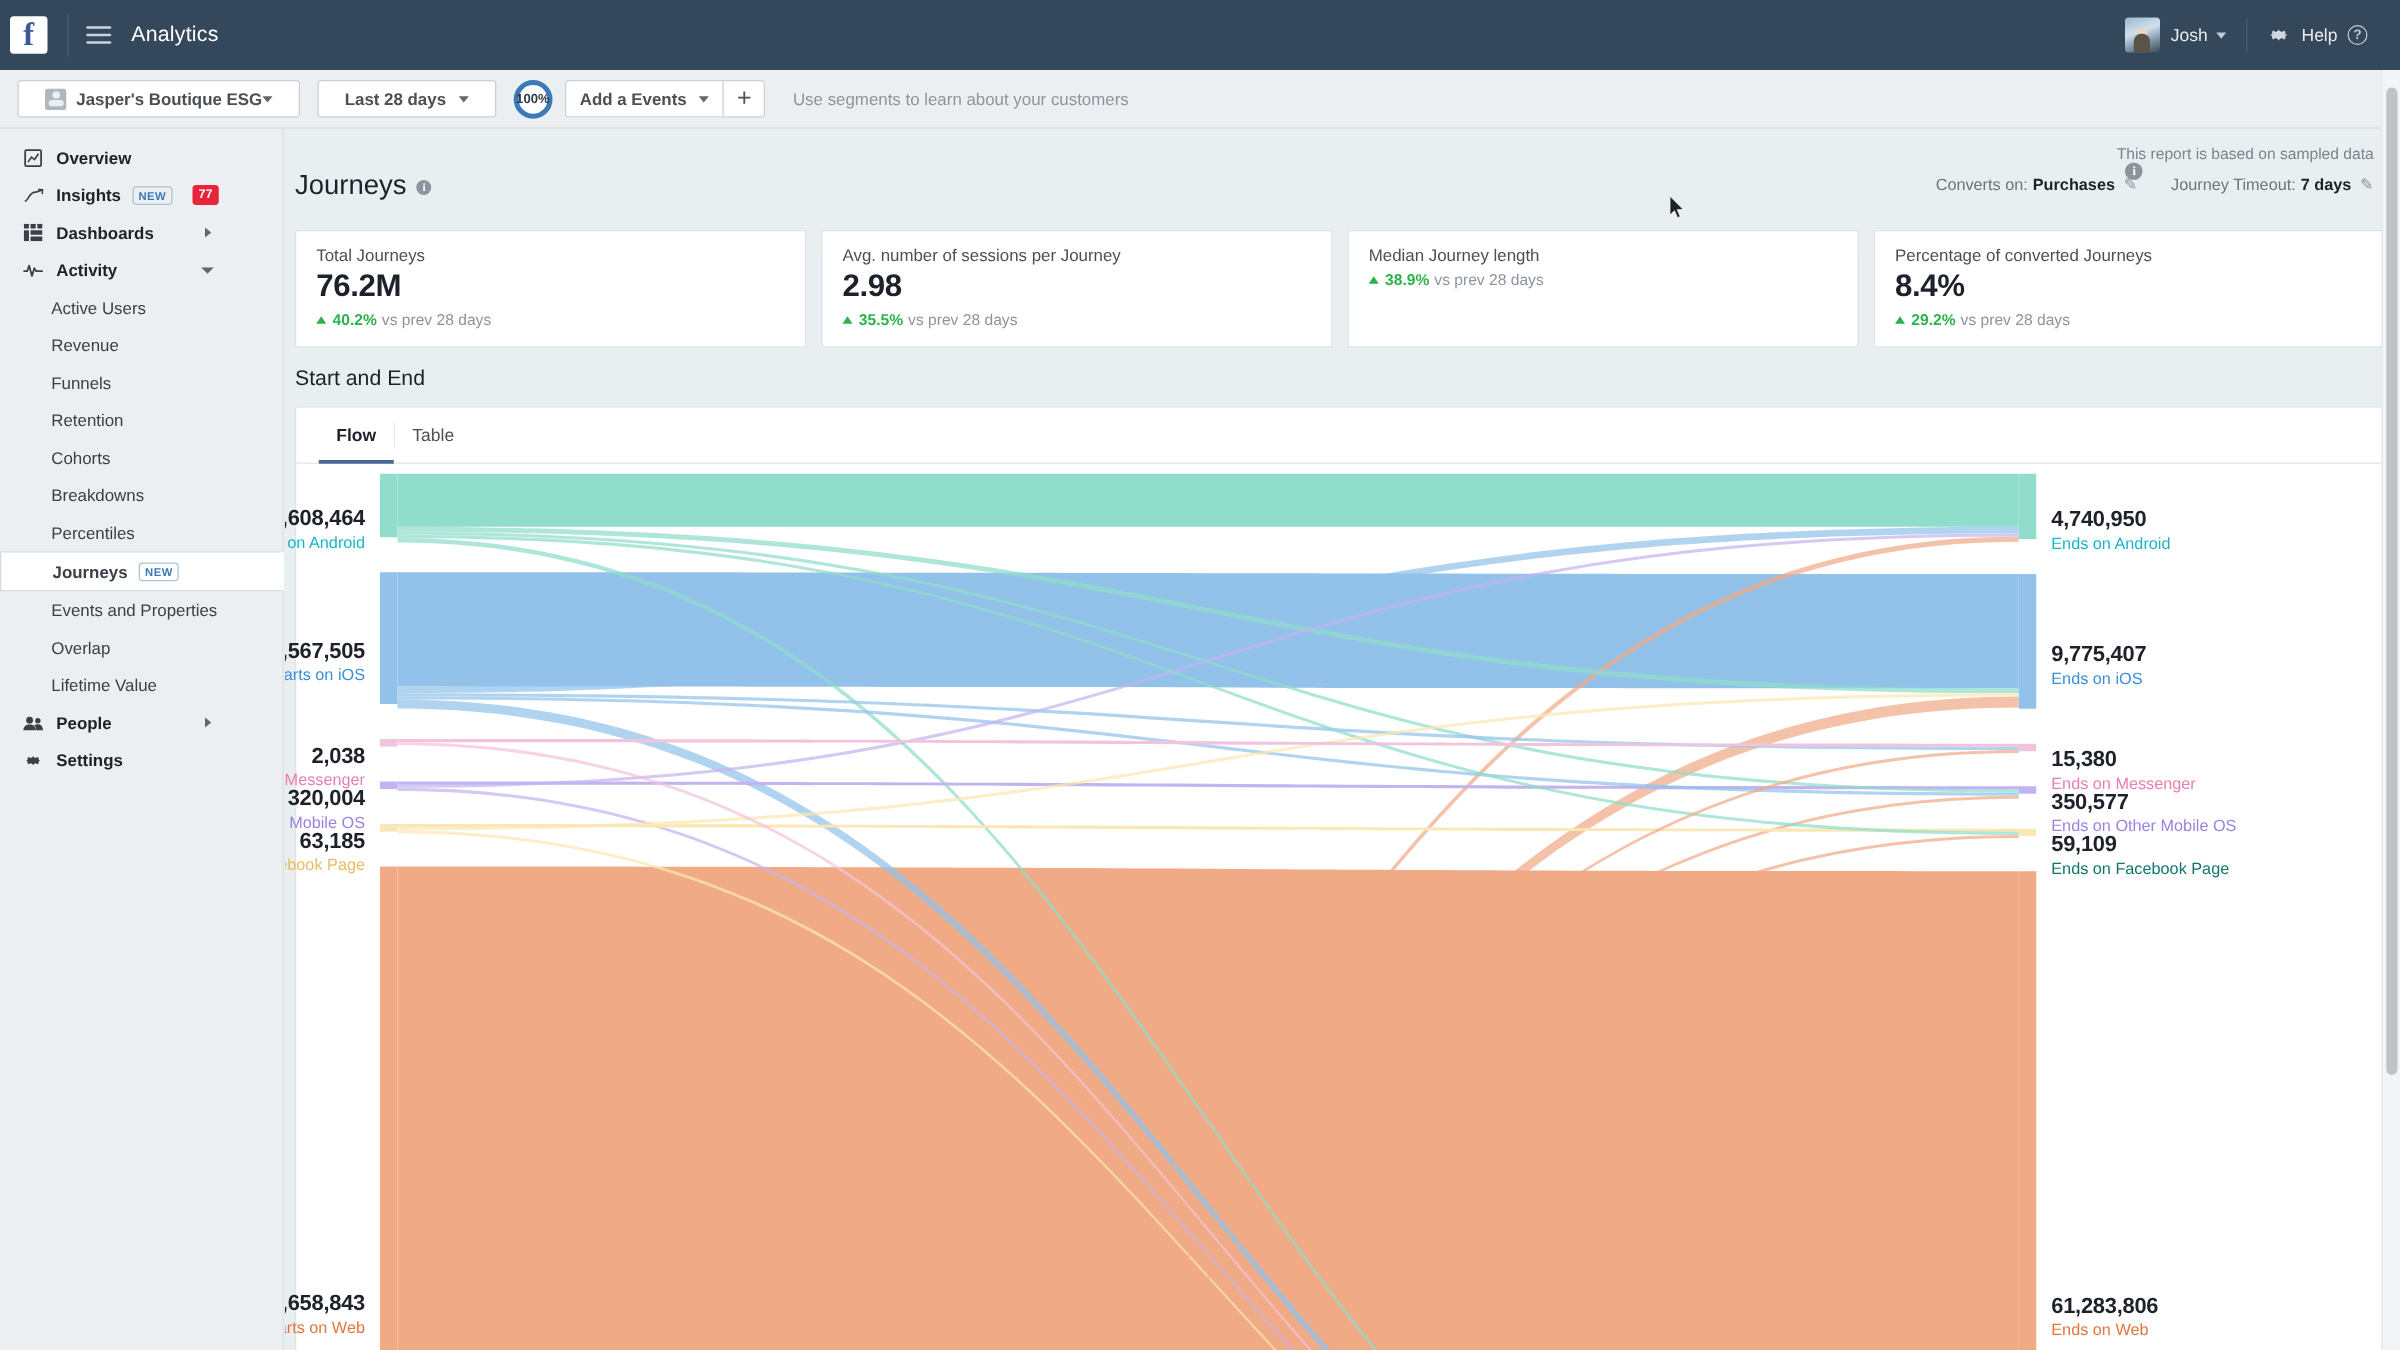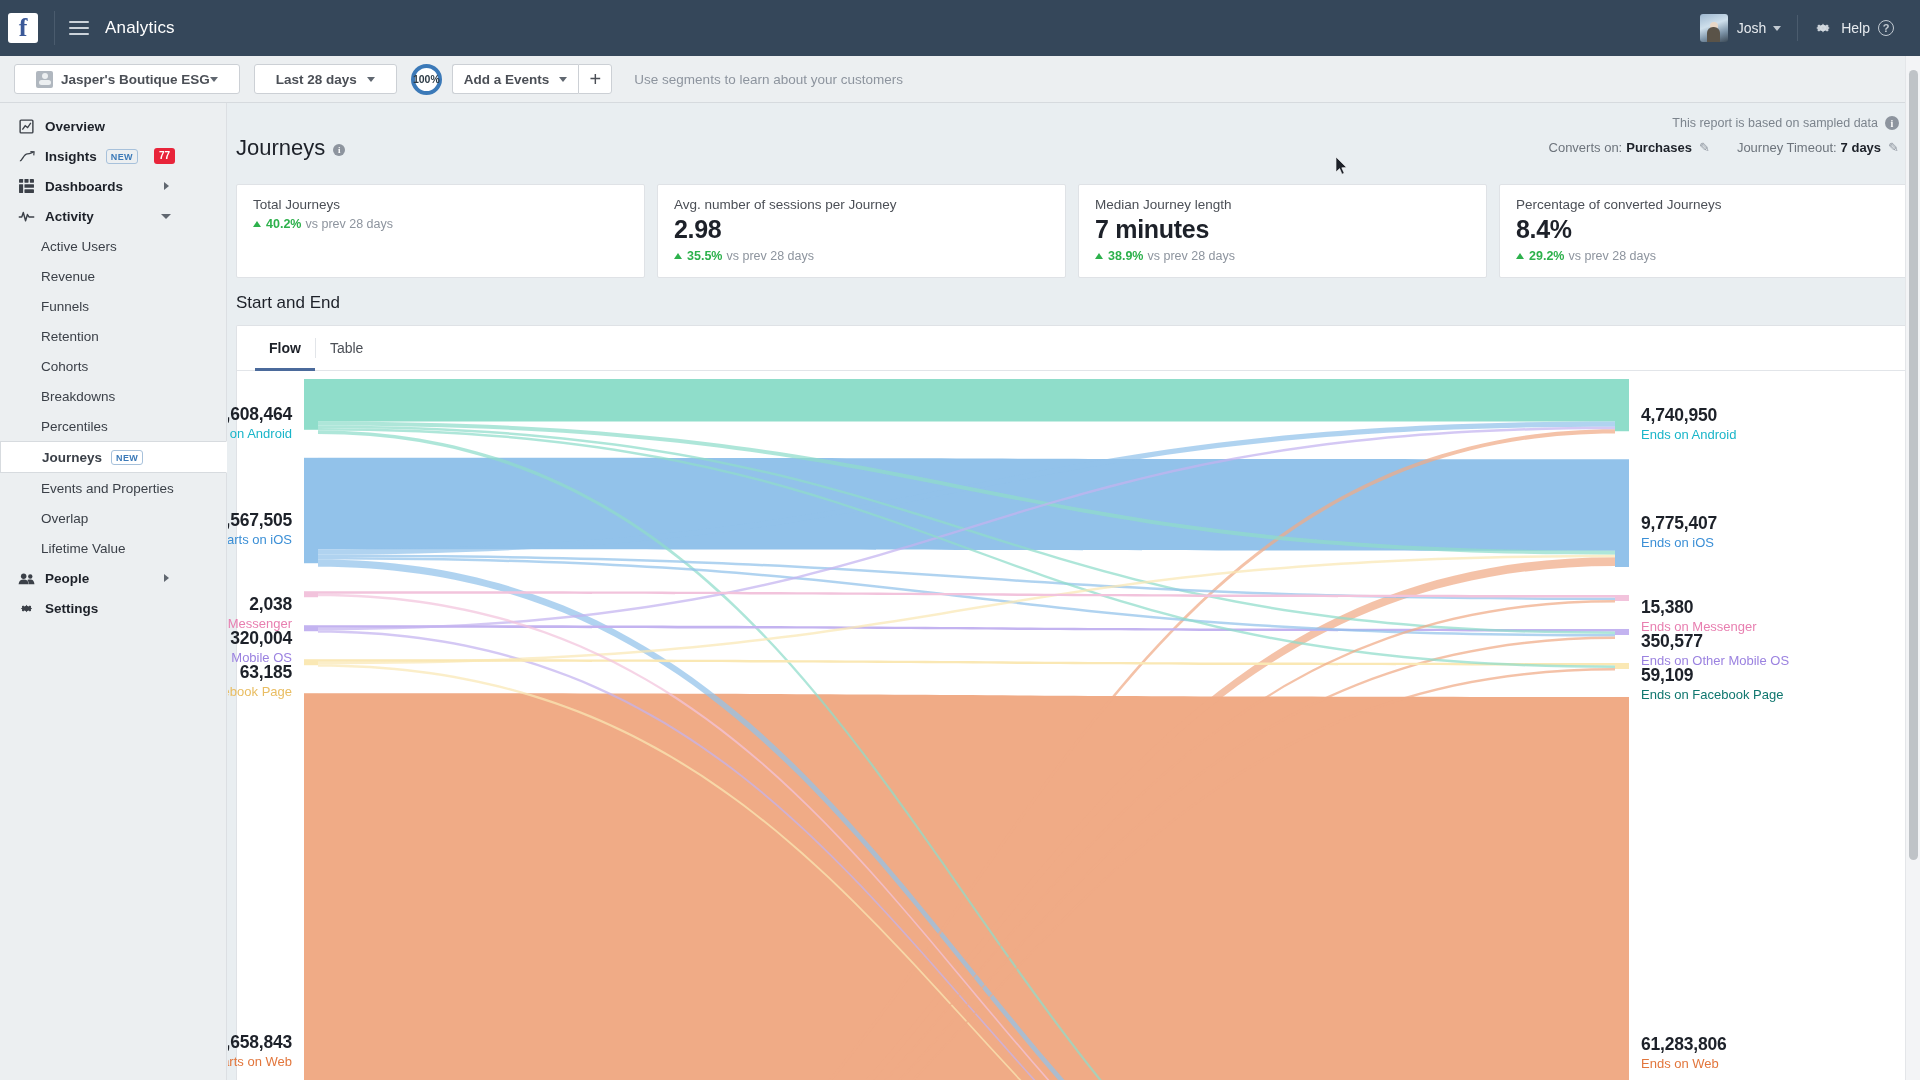--- a/index.html
+++ b/index.html
@@ -121,21 +121,21 @@
   }
   .chev-r { margin-left: auto; margin-right: 57px; width: 0; height: 0;
     border-top: 4px solid transparent; border-bottom: 4px solid transparent; border-left: 5px solid #606770; }
   .chev-dn { margin-left: auto; margin-right: 55px; width: 0; height: 0;
     border-left: 5px solid transparent; border-right: 5px solid transparent; border-top: 5px solid #606770; }
 
   
   #main { position: absolute; left: 228px; top: 103px; width: 1692px; height: 977px; background: #e9eef1; overflow: hidden; }
   #sampled {
     position: absolute; right: 21px; top: 13px; font-size: 12.5px; color: #7c848d;
-    display: flex; 
+    display: flex;  flex-direction: column;
   }
   .info-dot {
     width: 14px; height: 14px; border-radius: 50%; background: #8d949e; color: #fff;
     font-size: 10px; font-weight: bold; display: inline-flex; align-items: center;
     justify-content: center; margin-left: 7px; font-family: "Liberation Serif", serif;
   }
   #page-title-row { position: absolute; left: 0; top: 32px; width: 100%; height: 34px; }
   #page-title { position: absolute; left: 8px; top: 0; font-size: 22px; color: #1d2129; display: flex; align-items: center; }
   #page-title .info-dot { width: 12px; height: 12px; font-size: 9px; margin-left: 8px; margin-top: 3px; }
   #header-meta { position: absolute; right: 21px; top: 5px; display: flex; align-items: center; font-size: 13px; color: #6d747c; }
@@ -352,38 +352,38 @@
       <span id="hm-gap"></span>
       <span>Journey Timeout:</span>
       <b>7 days</b>
       <span class="pencil">✎</span>
     </div>
   </div>
 
   <div id="cards">
       <div class="card">
         <div class="card-label">Total Journeys</div>
+        <div class="card-value">76.2M</div>
         <div class="card-delta">
           <span class="tri-up"></span>
           <span class="delta-pct">40.2%</span>
           <span>vs prev 28 days</span>
         </div>
       </div>
       <div class="card">
         <div class="card-label">Avg. number of sessions per Journey</div>
         <div class="card-value">2.98</div>
         <div class="card-delta">
           <span class="tri-up"></span>
           <span class="delta-pct">35.5%</span>
           <span>vs prev 28 days</span>
         </div>
       </div>
       <div class="card">
         <div class="card-label">Median Journey length</div>
-        <div class="card-value">7 minutes</div>
         <div class="card-delta">
           <span class="tri-up"></span>
           <span class="delta-pct">38.9%</span>
           <span>vs prev 28 days</span>
         </div>
       </div>
       <div class="card">
         <div class="card-label">Percentage of converted Journeys</div>
         <div class="card-value">8.4%</div>
         <div class="card-delta">

